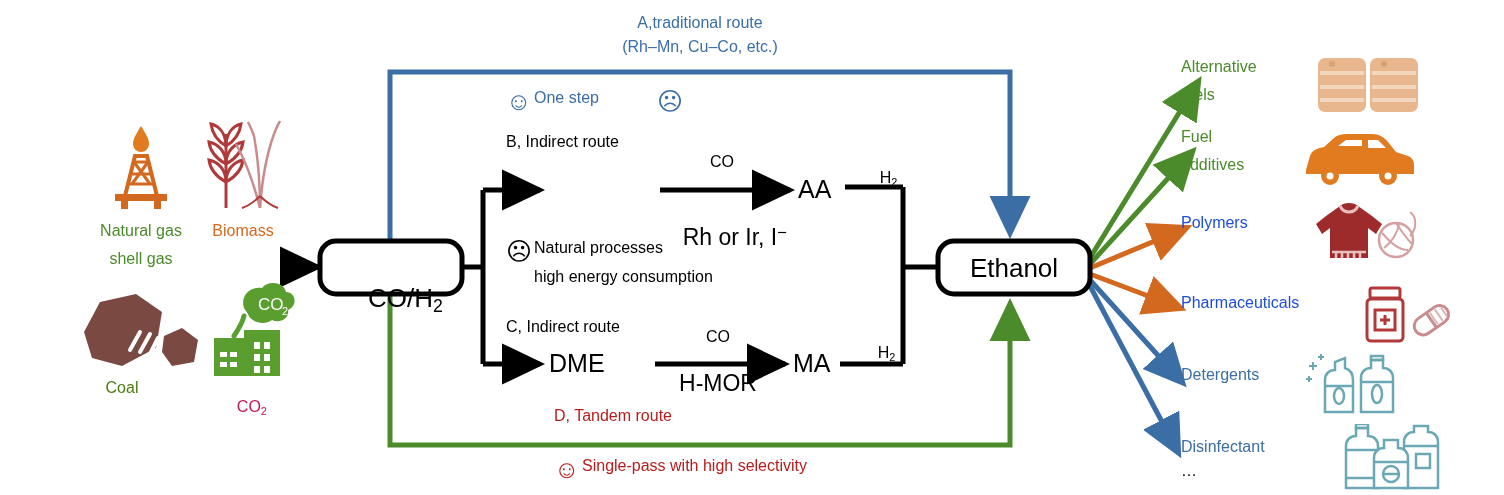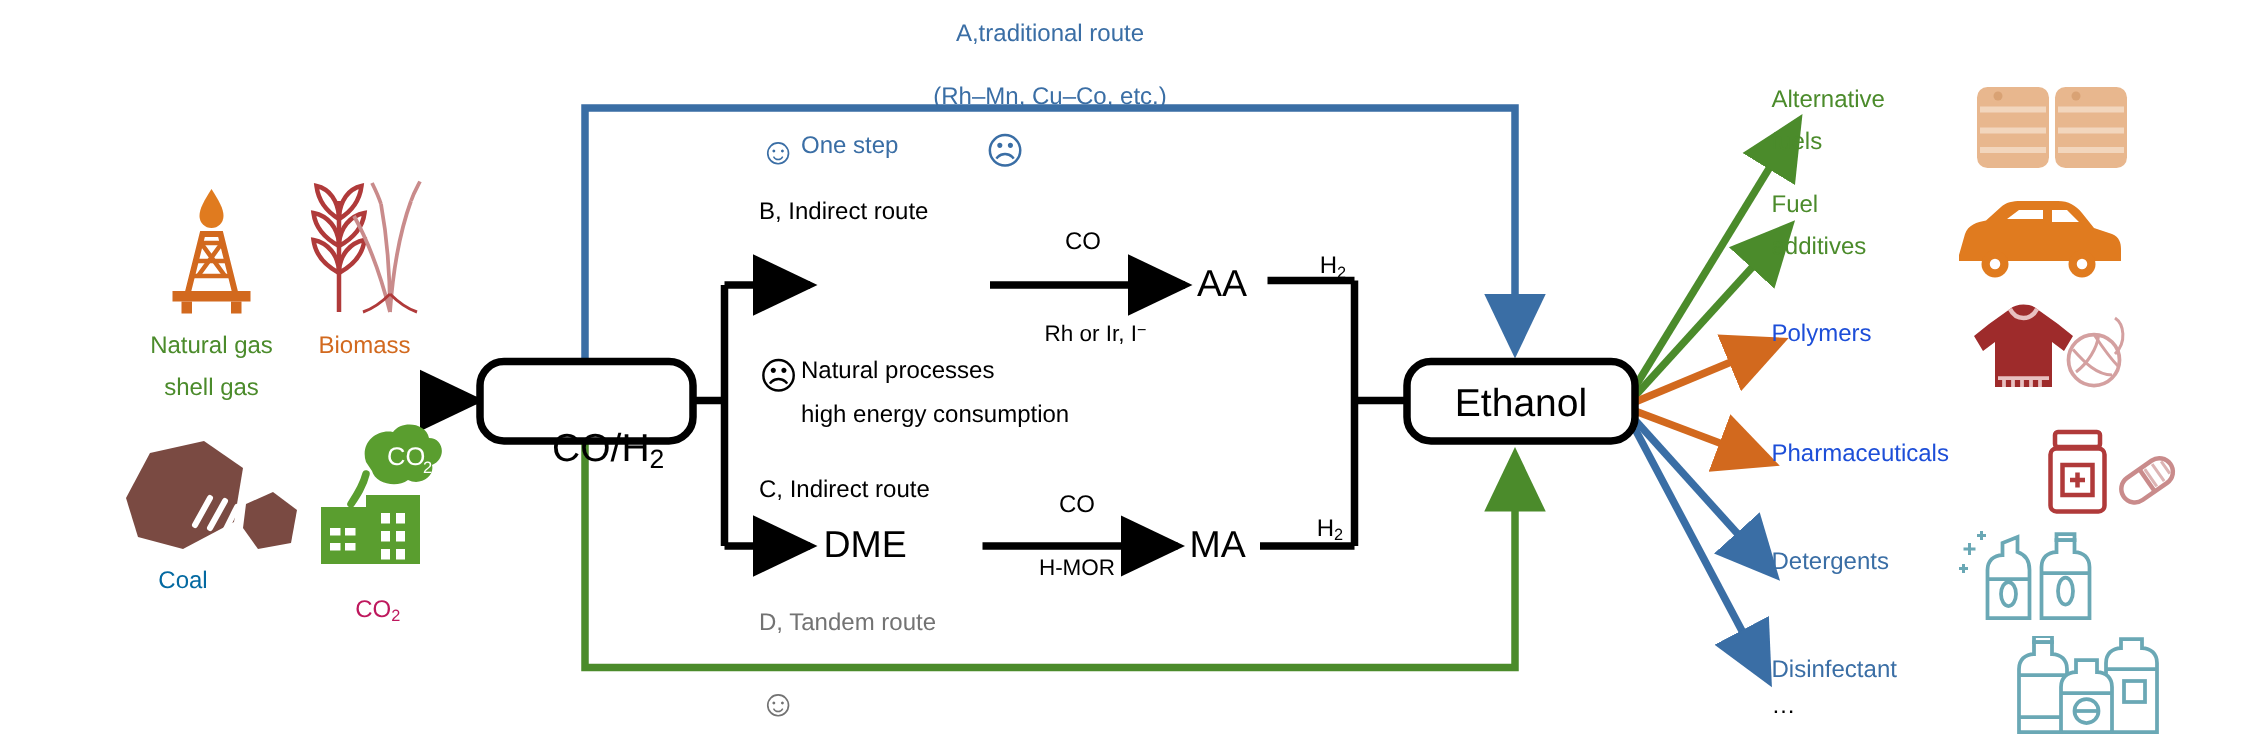--- a/index.html
+++ b/index.html
@@ -7,30 +7,30 @@
     width:1504px;height:495px;position:relative;overflow:hidden;
     font-family:"Liberation Sans","DejaVu Sans",sans-serif;
     -webkit-font-smoothing:antialiased;
   }
   #diagram-root{position:absolute;inset:0;}
   svg.layer{position:absolute;left:0;top:0;width:1504px;height:495px;overflow:visible;}
   .txt{position:absolute;white-space:pre;line-height:1.18;}
   .ctr{transform:translateX(-50%);text-align:center;}
   .blue{color:#3a6ea5;}
   .green{color:#4b8b2b;}
-  .greendk{color:#737373;}
+  .greendk{color:#b91c1c;margin-left:48px;}
   .orange{color:#d2691e;}
   .orange2{color:#1d4ed8;}
-  .brown{color:#0369a1;}
+  .brown{color:#4d7c0f;}
   .gray{color:#be185d;}
   .black{color:#000000;}
   .f26{font-size:26px;}
   .f25{font-size:25px;}
   .f24{font-size:16px;}
-  .f23{font-size:15px;}
+  .f23{font-size:23px;}
   .sub{font-size:0.68em;vertical-align:-0.28em;}
   .sup{font-size:0.72em;vertical-align:0.42em;}
   .icon-box{position:absolute;}
   .dots{letter-spacing:2px;}
 </style>
 </head>
 <body>
 
 <div id="diagram-root">
 
@@ -263,21 +263,21 @@
         <rect x="76" y="30" width="14" height="14"></rect>
         <path d="M34 64 L34 34 C34 28 38 24 44 24 L44 16 L58 16 L58 24 C64 24 68 28 68 34 L68 64 z" fill="#ffffff"></path>
         <path d="M34 38 H68"></path>
         <circle cx="51" cy="50" r="8"></circle>
         <path d="M44 50 H58"></path>
       </g>
     </svg>
   </div>
 
   <div class="txt ctr f24 blue" style="left:700px;top:14px;">A,traditional route</div>
-  <div class="txt ctr f24 blue" style="left:700px;top:56px;">(Rh–Mn, Cu–Co, etc.)</div>
+  <div class="txt ctr f24 blue" style="left:700px;top:38px;">(Rh–Mn, Cu–Co, etc.)</div>
 
   <div class="txt f25 blue" style="left:506px;top:87px;">☺</div>
   <div class="txt f24 blue" style="left:534px;top:89px;">One step</div>
   <div class="txt f25 blue" style="left:657px;top:87px;">☹</div>
 
   <div class="txt f24 black" style="left:506px;top:133px;">B, Indirect route</div>
   <div class="txt ctr f24 black" style="left:722px;top:153px;">CO</div>
   <div class="txt ctr f23 black" style="left:722px;top:196px;">
     <span>Rh or Ir, I</span><span class="sup">−</span>
   </div>
@@ -294,20 +294,21 @@
   <div class="txt f25 black" style="left:549px;top:349px;">DME</div>
   <div class="txt ctr f24 black" style="left:718px;top:328px;">CO</div>
   <div class="txt ctr f23 black" style="left:718px;top:370px;">H-MOR</div>
   <div class="txt f25 black" style="left:793px;top:349px;">MA</div>
   <div class="txt f24 black" style="left:860px;top:325px;">
     <span>H</span><span class="sub">2</span>
   </div>
 
   <div class="txt f24 greendk" style="left:506px;top:407px;">D, Tandem route</div>
   <div class="txt f25 greendk" style="left:506px;top:455px;">☺</div>
+  <div class="txt f24 greendk" style="left:534px;top:457px;">Single-pass with high selectivity</div>
 
   <div class="txt ctr f26 black" style="left:391px;top:252px;">
     <span>CO/H</span><span class="sub">2</span>
   </div>
   <div class="txt ctr f26 black" style="left:1014px;top:253px;">Ethanol</div>
 
   <div class="txt ctr f24 green" style="left:141px;top:222px;">Natural gas</div>
   <div class="txt ctr f24 green" style="left:141px;top:250px;">shell gas</div>
   <div class="txt ctr f24 orange" style="left:243px;top:222px;">Biomass</div>
   <div class="txt ctr f24 brown" style="left:122px;top:379px;">Coal</div>

